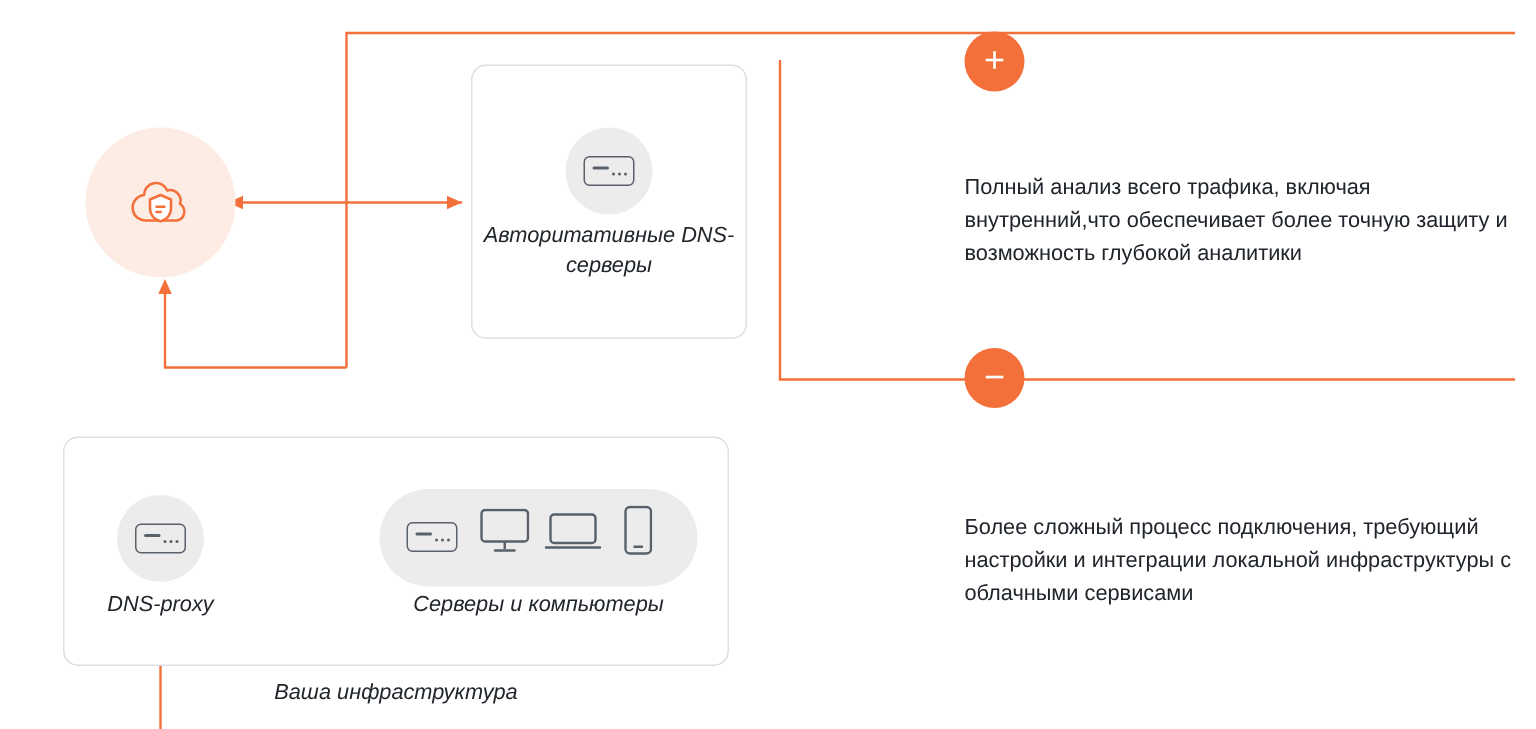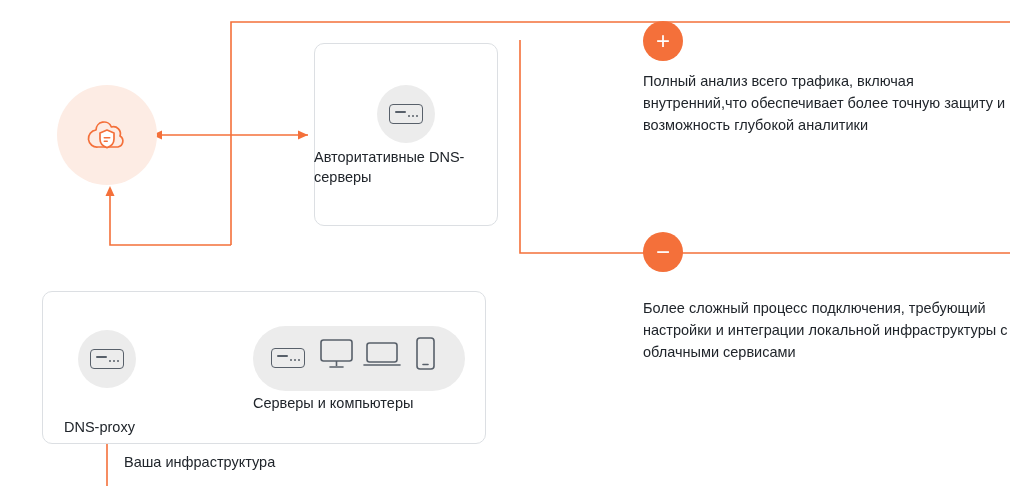--- a/index.html
+++ b/index.html
@@ -98,23 +98,25 @@
     display: block;
     width: 2px;
     height: 2px;
     border-radius: 50%;
     background: #58606a;
   }
   #auth-router { left: 389px; top: 104px; }
 
   .card-label {
     position: absolute;
+    text-align: center;
     color: #20252b;
     font-size: 14.5px;
     line-height: 20px;
+    font-style: italic;
   }
   #auth-label {
     left: 314px;
     top: 147px;
     width: 184px;
   }
 
   
   #infra-card {
     left: 42px;
@@ -123,25 +125,24 @@
     height: 153px;
   }
   #proxy-circle {
     left: 78px;
     top: 330px;
     width: 58px;
     height: 58px;
   }
   #proxy-router { left: 90px; top: 349px; }
   #proxy-label {
-    left: 64px;
+    left: 48px;
     top: 393px;
     width: 118px;
     font-size: 14.5px;
-    margin-top: 24px;
   }
 
   .devices-pill {
     position: absolute;
     left: 253px;
     top: 326px;
     width: 212px;
     height: 65px;
     border-radius: 33px;
     background: #ececec;
@@ -198,20 +199,21 @@
   #badge-plus { left: 643px; top: 21px; }
   #badge-minus { left: 643px; top: 232px; }
 
   .para {
     position: absolute;
     width: 370px;
     color: #20252b;
     font-size: 14.5px;
     line-height: 22px;
     white-space: pre-line;
+    margin-top: 44px;
   }
   #para-plus { left: 643px; top: 70px; }
   #para-minus { left: 643px; top: 297px; }
 </style>
 </head>
 <body>
 
 <div id="canvas">
 
   <svg id="wires" viewBox="0 0 1024 486">

